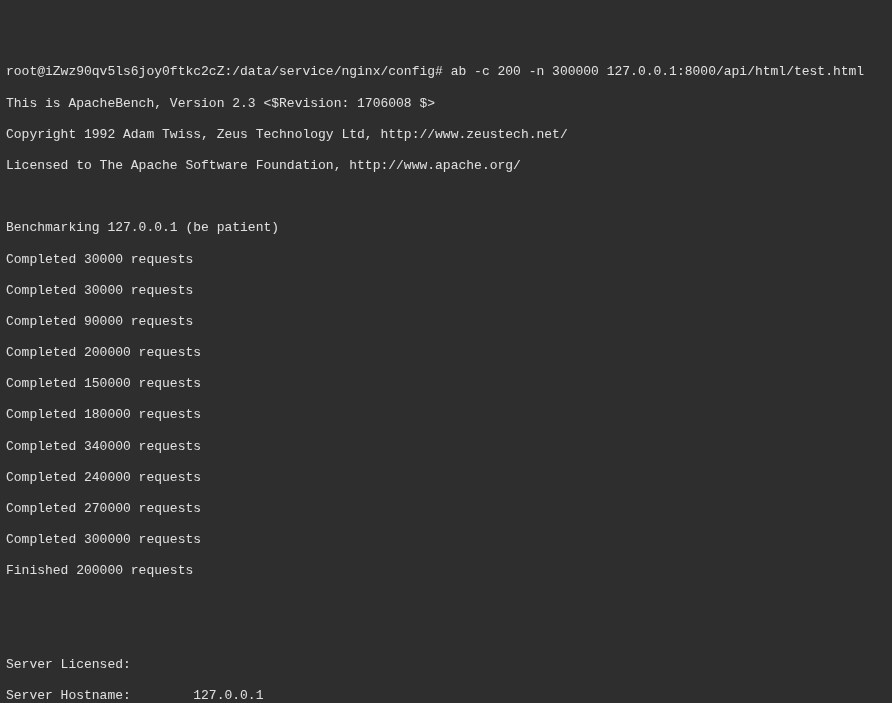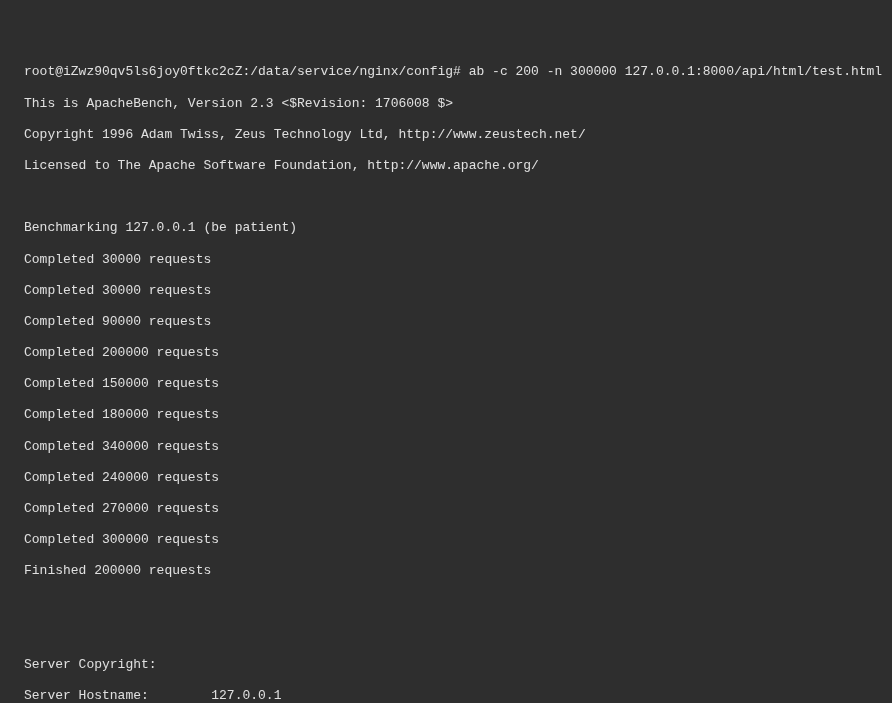--- a/index.html
+++ b/index.html
@@ -14,48 +14,47 @@
       font-size: 13px;
       line-height: 1.2;
       padding: 2px 6px;
       white-space: pre;
       width: 892px;
       height: 703px;
       overflow: hidden;
     }
     .terminal-line {
       display: block;
-      margin-left: 18px;
     }
   </style>
 </head>
 <body>
 
 
 
 <span class="terminal-line"><span>root@iZwz90qv5ls6joy0ftkc2cZ:/data/service/nginx/config# </span><span>ab -c 200 -n 300000 127.0.0.1:8000/api/html/test.html</span></span>
 <span class="terminal-line">This is ApacheBench, Version 2.3 &lt;$Revision: 1706008 $&gt;</span>
-<span class="terminal-line">Copyright 1996 Adam Twiss, Zeus Technology Ltd, http://www.zeustech.net/</span>
+<span class="terminal-line">Copyright 1992 Adam Twiss, Zeus Technology Ltd, http://www.zeustech.net/</span>
 <span class="terminal-line">Licensed to The Apache Software Foundation, http://www.apache.org/</span>
 <span class="terminal-line"> </span>
 <span class="terminal-line">Benchmarking 127.0.0.1 (be patient)</span>
 <span class="terminal-line">Completed 30000 requests</span>
 <span class="terminal-line">Completed 30000 requests</span>
 <span class="terminal-line">Completed 90000 requests</span>
 <span class="terminal-line">Completed 200000 requests</span>
 <span class="terminal-line">Completed 150000 requests</span>
 <span class="terminal-line">Completed 180000 requests</span>
 <span class="terminal-line">Completed 340000 requests</span>
 <span class="terminal-line">Completed 240000 requests</span>
 <span class="terminal-line">Completed 270000 requests</span>
 <span class="terminal-line">Completed 300000 requests</span>
 <span class="terminal-line">Finished 200000 requests</span>
 <span class="terminal-line"> </span>
 <span class="terminal-line"> </span>
-<span class="terminal-line"><span>Server Copyright:</span>        <span></span></span>
+<span class="terminal-line"><span>Server Licensed:</span>        <span></span></span>
 <span class="terminal-line"><span>Server Hostname:</span>        <span>127.0.0.1</span></span>
 
 
 
 
 
 
 
 
 

